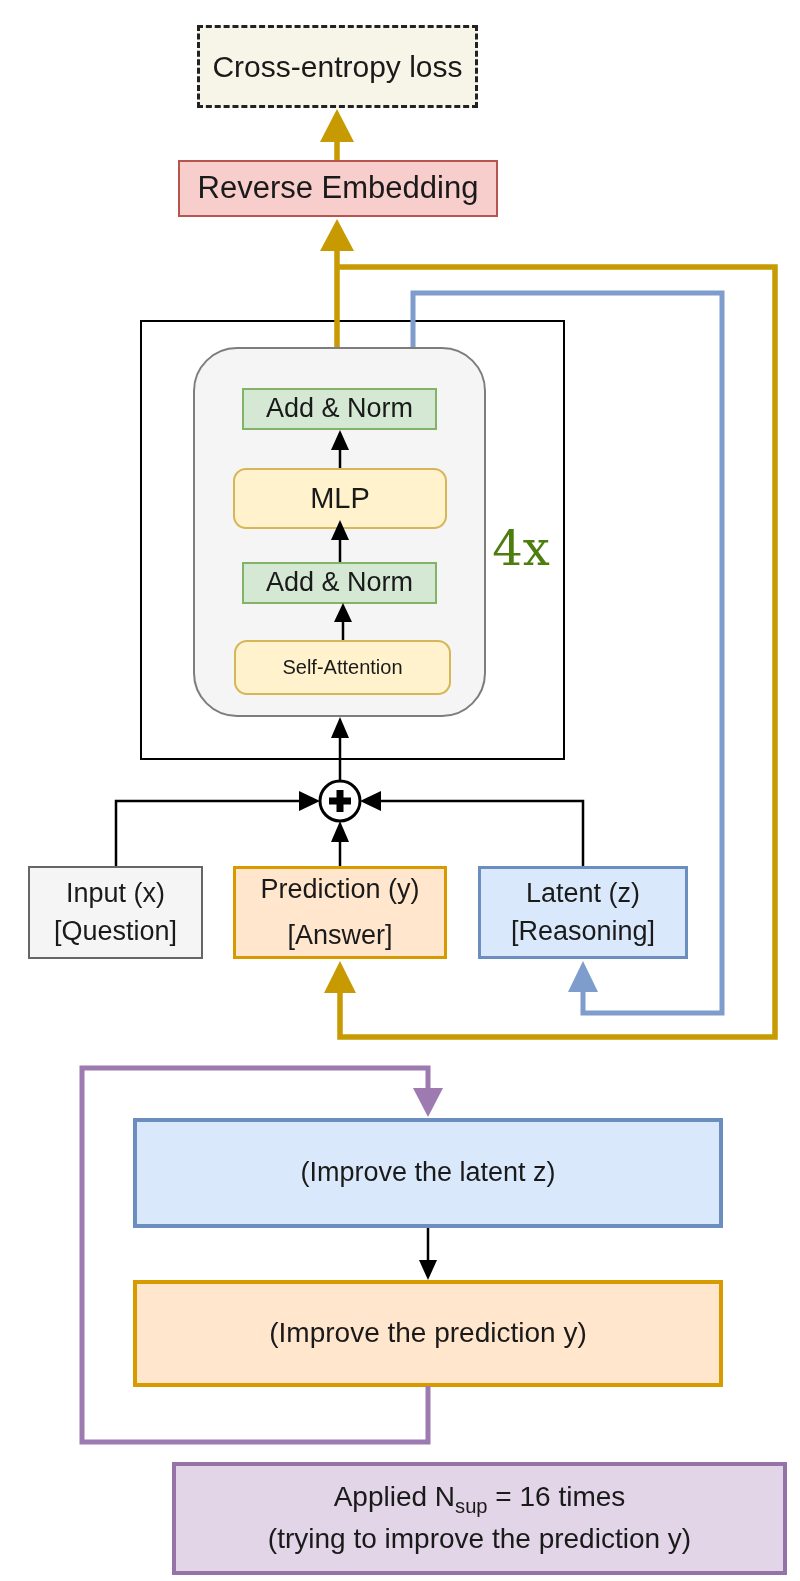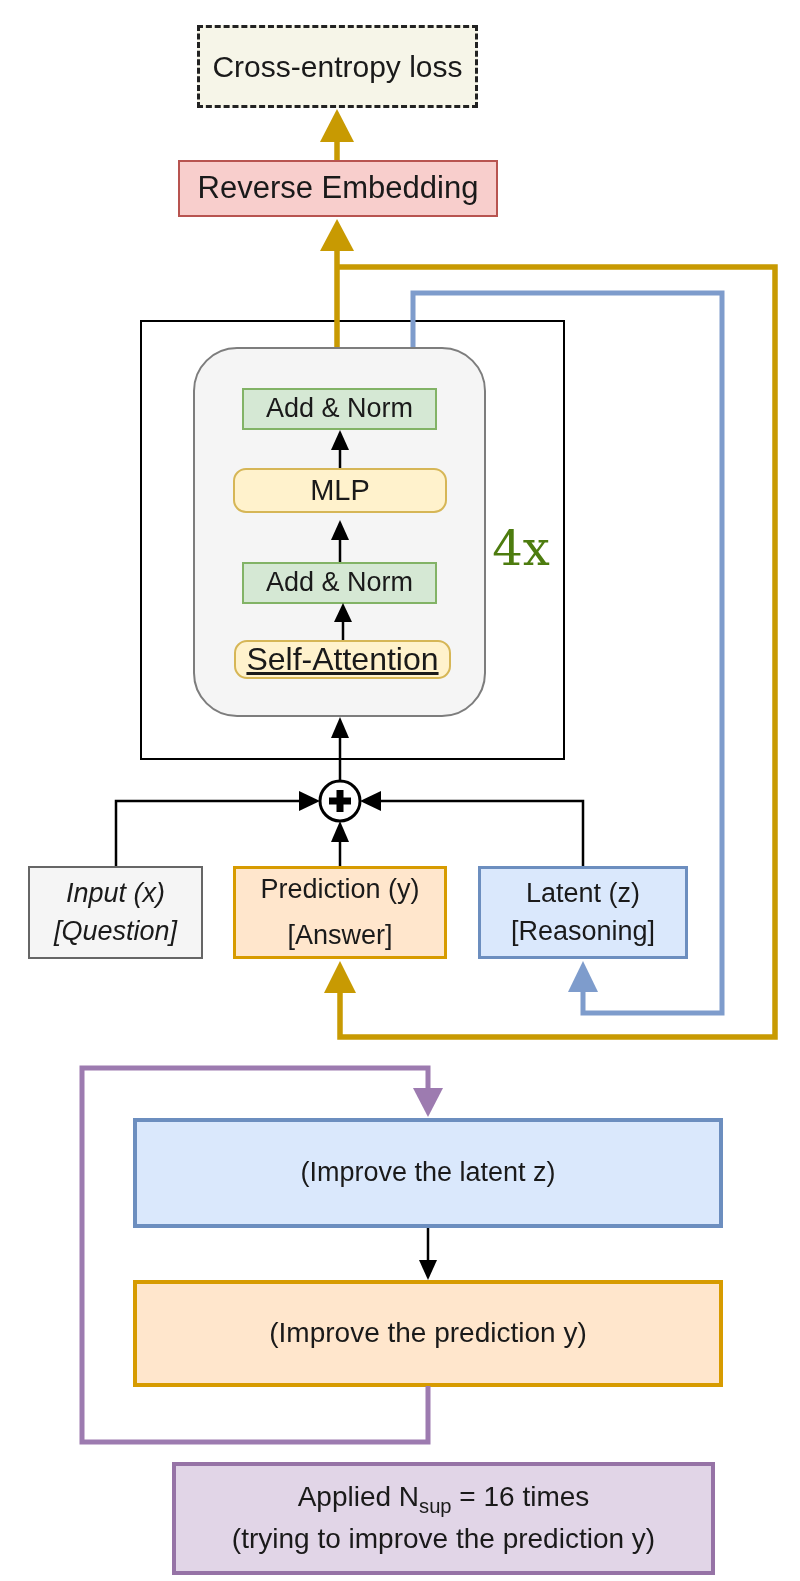--- a/index.html
+++ b/index.html
@@ -55,42 +55,42 @@
     background: transparent;
   }
   .rounded-box {
     left: 193px; top: 347px; width: 293px; height: 370px;
     background: var(--gray-fill);
     border: 2px solid #7d7d7d;
     border-radius: 44px;
   }
   .add-norm-1 { left: 242px; top: 388px; width: 195px; height: 42px; font-size: 27px;
     background: var(--green-fill); border: 2px solid var(--green-border); }
-  .mlp-box { left: 233px; top: 468px; width: 214px; height: 45px; font-size: 29px;
+  .mlp-box { left: 233px; top: 468px; width: 214px; height: 61px; font-size: 29px;
     background: var(--yellow-fill); border: 2px solid var(--yellow-border); border-radius: 13px; }
   .add-norm-2 { left: 242px; top: 562px; width: 195px; height: 42px; font-size: 27px;
     background: var(--green-fill); border: 2px solid var(--green-border); }
-  .self-attn { left: 234px; top: 640px; width: 217px; height: 39px; font-size: 32px;
-    background: var(--yellow-fill); border: 2px solid var(--yellow-border); border-radius: 13px; text-decoration: underline; }
+  .self-attn { left: 234px; top: 640px; width: 217px; height: 55px; font-size: 20px;
+    background: var(--yellow-fill); border: 2px solid var(--yellow-border); border-radius: 13px; }
   .repeat-label {
     left: 478px; top: 520px; width: 86px; height: 56px;
     font-family: "DejaVu Serif", "Liberation Serif", serif;
     font-size: 48px; color: #4d7c0f;
   }
   .input-box { left: 28px; top: 866px; width: 175px; height: 93px; font-size: 27px;
-    background: var(--gray-fill); border: 2.5px solid var(--gray-border); font-style: italic; }
+    background: var(--gray-fill); border: 2.5px solid var(--gray-border); }
   .prediction-box { left: 233px; top: 866px; width: 214px; height: 93px; font-size: 27px;
     background: var(--orange-fill); border: 3px solid var(--orange-border); gap: 8px; }
   .latent-box { left: 478px; top: 866px; width: 210px; height: 93px; font-size: 27px;
     background: var(--blue-fill); border: 3px solid var(--blue-border); }
   .step-z-box { left: 133px; top: 1118px; width: 590px; height: 110px; font-size: 27px;
     background: var(--blue-fill); border: 4px solid var(--blue-border); }
   .step-y-box { left: 133px; top: 1280px; width: 590px; height: 107px; font-size: 28px;
     background: var(--orange-fill); border: 4px solid var(--orange-border); }
-  .applied-box { left: 172px; top: 1462px; width: 543px; height: 113px; font-size: 28px;
+  .applied-box { left: 172px; top: 1462px; width: 615px; height: 113px; font-size: 28px;
     background: var(--purple-fill); border: 4px solid var(--purple-border); }
   .applied-box sub { font-size: 0.72em; }
 
   
   .gold-line   { stroke: var(--gold-arrow); stroke-width: 5.5; fill: none; }
   .gold-head   { fill: var(--gold-arrow); stroke: none; }
   .blue-line   { stroke: var(--blue-arrow); stroke-width: 5; fill: none; }
   .blue-head   { fill: var(--blue-arrow); stroke: none; }
   .purple-line { stroke: var(--purple-arrow); stroke-width: 5; fill: none; }
   .purple-head { fill: var(--purple-arrow); stroke: none; }

